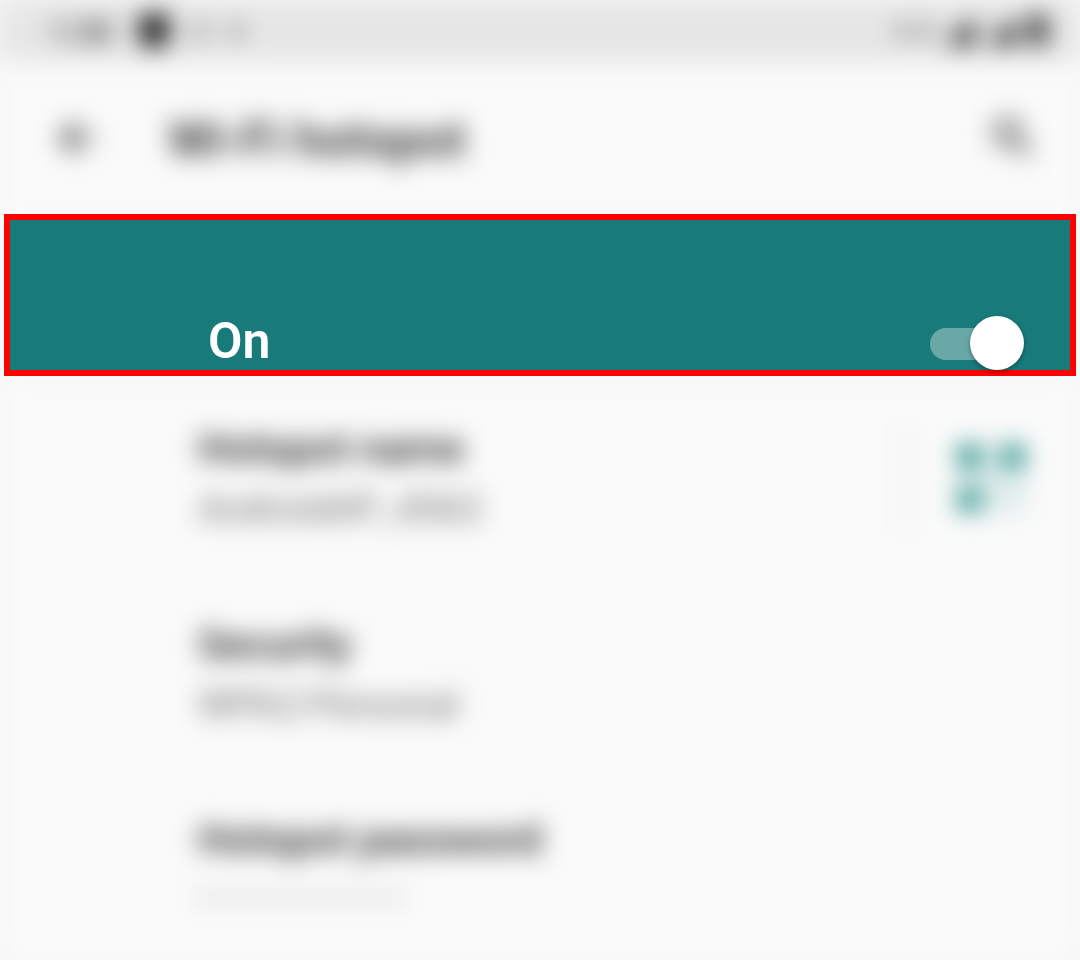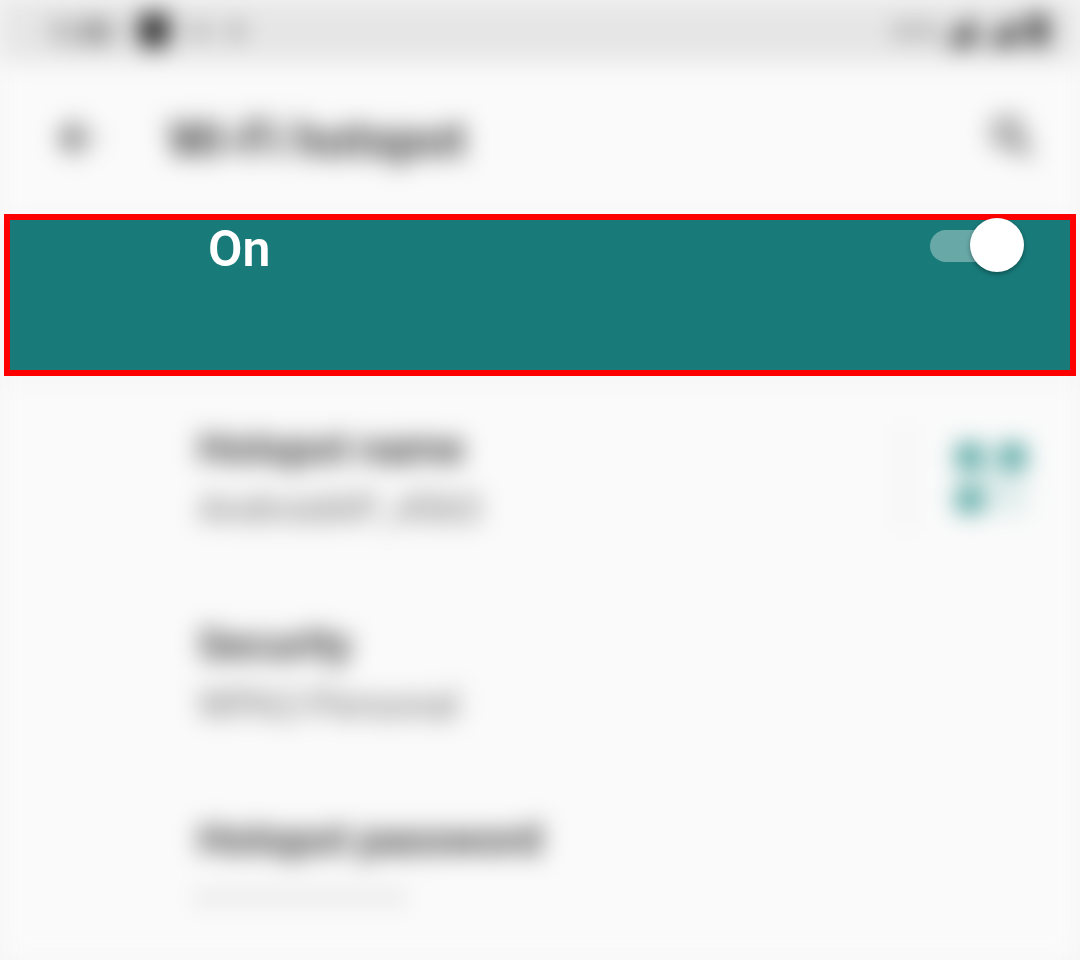--- a/index.html
+++ b/index.html
@@ -73,21 +73,21 @@
     
     .focus-band {
       position: absolute;
       left: 4px;
       right: 4px;
       top: 214px;
       height: 162px;
       background: #187b7a;
       border: 6px solid #ff0000;
       display: flex;
-      align-items: flex-start;
+      align-items: flex-end;
       padding: 0 52px 0 198px;
       color: #fff;
       z-index: 10;
     }
     .focus-band .label { font-size: 50px; font-weight: 600; flex: 1; }
     .switch {
       width: 88px; height: 52px; position: relative;
     }
     .switch .track {
       position: absolute; left: 0; top: 10px; width: 70px; height: 32px;

